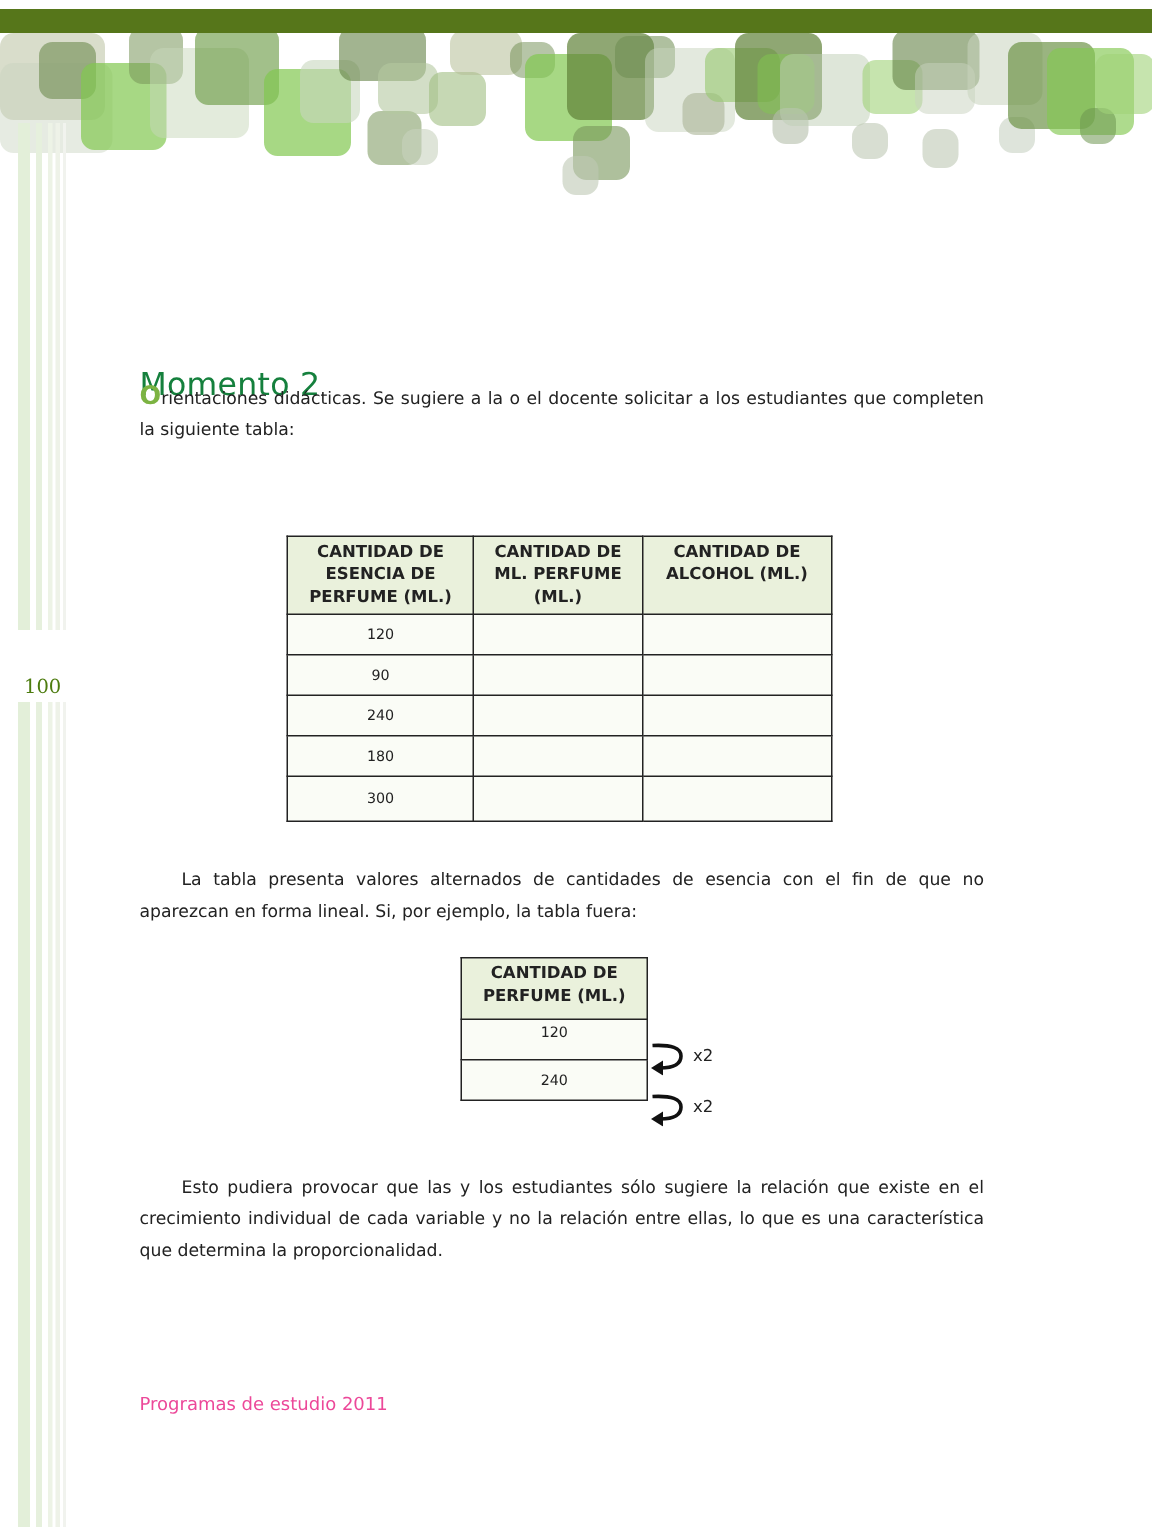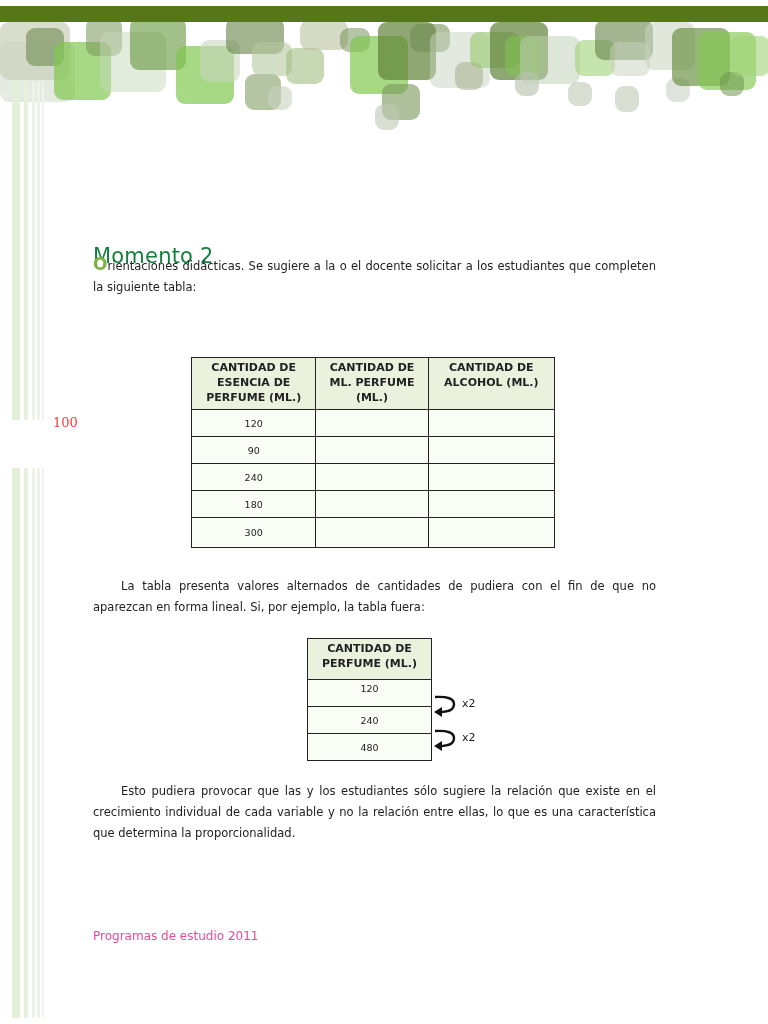--- a/index.html
+++ b/index.html
@@ -14,22 +14,22 @@
       background: #56761a;
     }
     .header-band {
       position: absolute; left: 0; top: 22px; width: 768px; height: 108px;
       overflow: hidden;
     }
     .sq { position: absolute; border-radius: 9px; }
     .stripes { position: absolute; left: 0; width: 48px; }
     .stripe { position: absolute; top: 0; bottom: 0; }
     .page-number {
-      position: absolute; left: 16px; top: 415px;
-      font-family: "DejaVu Serif", serif; font-size: 13px; color: #ef4444; margin-left: 37px;
+      position: absolute; left: 16px; top: 451px;
+      font-family: "DejaVu Serif", serif; font-size: 13px; color: #4d7c0f;
     }
     .section-title {
       position: absolute; left: 93px; top: 244px;
       font-size: 21px; color: #15803d; letter-spacing: 0.2px;
     }
     .para {
       position: absolute; left: 93px; width: 563px;
       font-size: 11.5px; line-height: 21px; color: #222;
       text-align: justify;
     }
@@ -155,37 +155,34 @@
       <td></td>
     </tr>
     <tr style="height:30px;">
       <td>300</td>
       <td></td>
       <td></td>
     </tr>
   </tbody>
 </table>
 
-<div class="para indent" style="top:576px;">La tabla presenta valores alternados de cantidades de pudiera con el fin de que no aparezcan en forma lineal.  Si, por ejemplo, la tabla fuera:</div>
+<div class="para indent" style="top:576px;">La tabla presenta valores alternados de cantidades de esencia con el fin de que no aparezcan en forma lineal.  Si, por ejemplo, la tabla fuera:</div>
 
 <table class="t" style="left:307px;top:638px;width:125px;">
   <thead>
     <tr style="height:41px;">
       <th>CANTIDAD DE PERFUME (ML.)</th>
     </tr>
   </thead>
   <tbody>
     <tr style="height:27px;">
       <td style="vertical-align:top;padding-top:3px;">120</td>
     </tr>
     <tr style="height:27px;">
       <td>240</td>
-    </tr>
-    <tr style="height:27px;">
-      <td>480</td>
     </tr>
   </tbody>
 </table>
 
 <svg class="arrow" style="left:432px;top:693px;" width="30" height="24" viewBox="0 0 30 24">
   <path d="M3 4 Q22 3 22 11 Q22 19 8 19" fill="none" stroke="#111" stroke-width="2.4"></path>
   <path d="M2 19 L10 14 L10 24 Z" fill="#111"></path>
 </svg>
 <span class="x2" style="left:462px;top:697px;">x2</span>
 <svg class="arrow" style="left:432px;top:727px;" width="30" height="24" viewBox="0 0 30 24">

